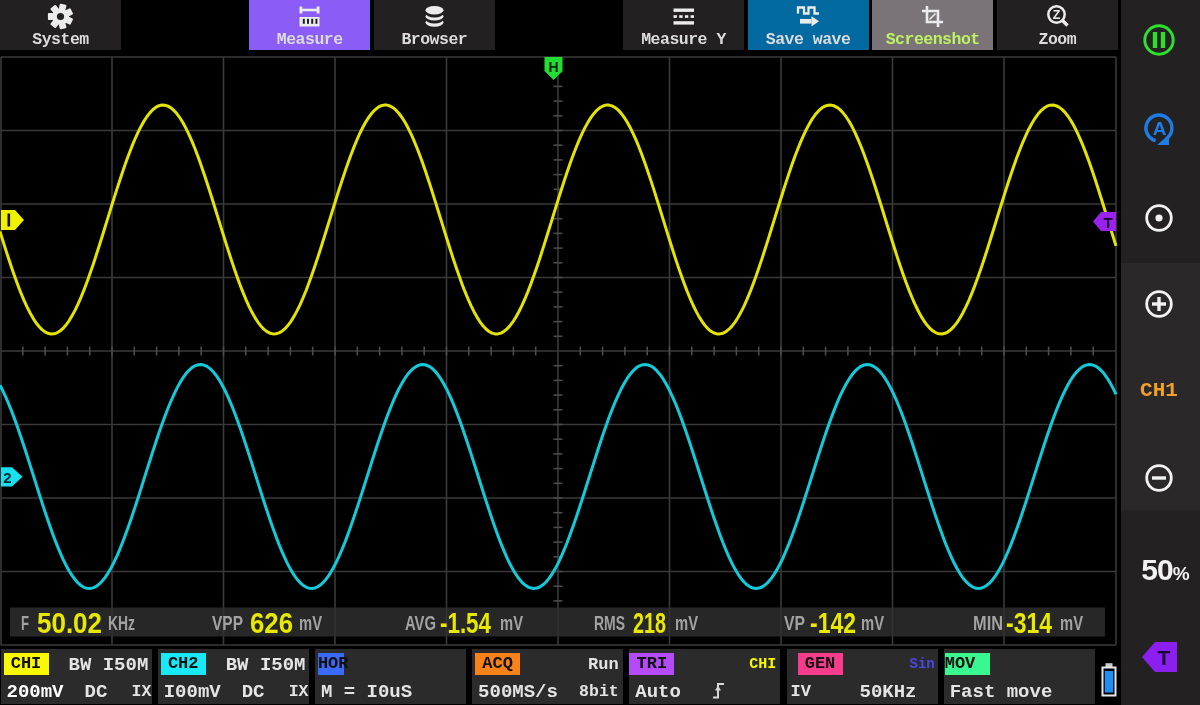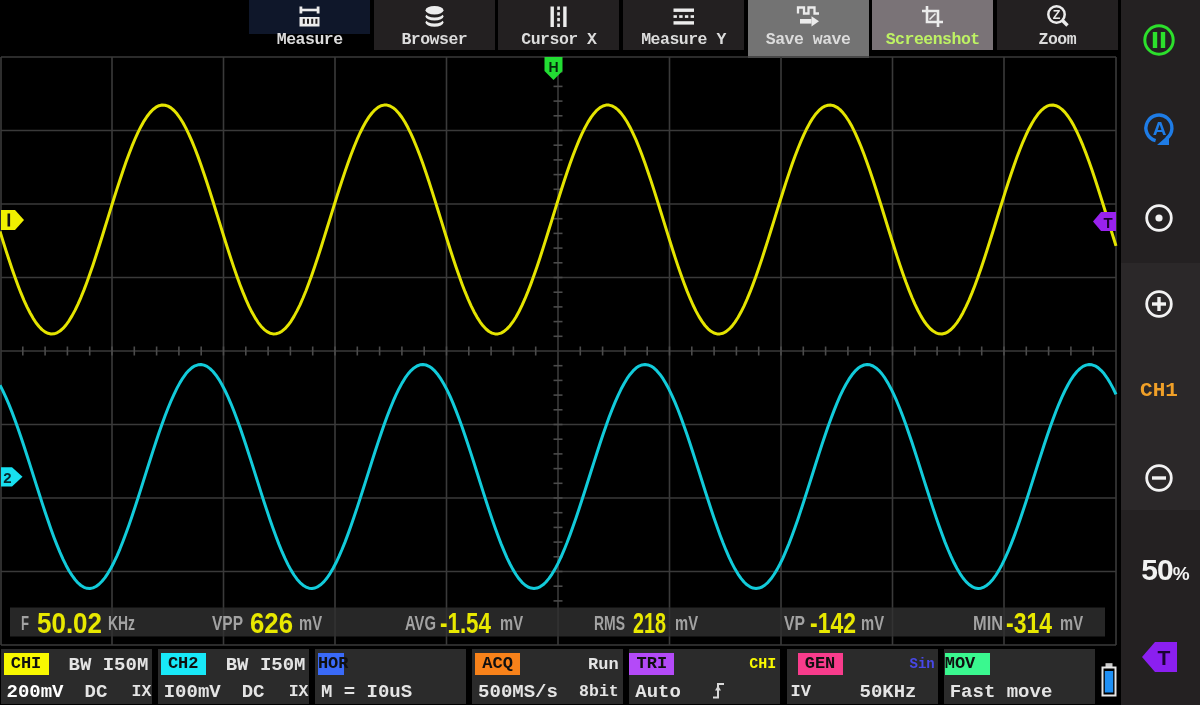--- a/index.html
+++ b/index.html
@@ -1,20 +1,34 @@
 <!DOCTYPE html>
 <html><head><meta charset="utf-8"><title>scope</title>
 <style>
 *{margin:0;padding:0;box-sizing:border-box}
 body{background:#000;width:1200px;height:705px;overflow:hidden}
 #app{position:relative;width:1200px;height:705px;background:#000;font-family:"Liberation Sans",sans-serif}
 </style></head>
 <body>
 <div id="app">
-    <div style="position:absolute;left:249.2px;top:0;width:121px;height:34px;background:#0f172a">
+<div style="position:absolute;left:0.0px;top:0;width:121px;height:50px;background:#232021">
+<svg width="27" height="27" viewBox="0 0 27 27" style="position:absolute;left:47px;top:2.5px">
+        <rect x="-2.6" y="-3.4" width="5.2" height="6.8" rx="1" transform="translate(22.5,17.8) rotate(26)" fill="#ececec"></rect>
+        <rect x="-2.6" y="-3.4" width="5.2" height="6.8" rx="1" transform="translate(15.7,23.2) rotate(77)" fill="#ececec"></rect>
+        <rect x="-2.6" y="-3.4" width="5.2" height="6.8" rx="1" transform="translate(7.3,21.3) rotate(129)" fill="#ececec"></rect>
+        <rect x="-2.6" y="-3.4" width="5.2" height="6.8" rx="1" transform="translate(3.5,13.5) rotate(180)" fill="#ececec"></rect>
+        <rect x="-2.6" y="-3.4" width="5.2" height="6.8" rx="1" transform="translate(7.3,5.7) rotate(231)" fill="#ececec"></rect>
+        <rect x="-2.6" y="-3.4" width="5.2" height="6.8" rx="1" transform="translate(15.7,3.8) rotate(283)" fill="#ececec"></rect>
+        <rect x="-2.6" y="-3.4" width="5.2" height="6.8" rx="1" transform="translate(22.5,9.2) rotate(334)" fill="#ececec"></rect>
+        <circle cx="13.5" cy="13.5" r="8.6" fill="#ececec"></circle>
+        <circle cx="13.5" cy="13.5" r="3.6" fill="#232021"></circle>
+      </svg>
+<div style="position:absolute;left:0;top:30px;width:121px;text-align:center;font:bold 16.5px 'Liberation Mono',monospace;color:#dcdcdc;letter-spacing:-0.5px;white-space:nowrap">System</div>
+</div>
+    <div style="position:absolute;left:249.2px;top:0;width:121px;height:50px;background:#8b5cf6">
 <svg width="27" height="27" viewBox="0 0 27 27" style="position:absolute;left:47px;top:2.5px">
         <rect x="3.5" y="3.5" width="2.8" height="7" fill="#ececec"></rect>
         <rect x="20.7" y="3.5" width="2.8" height="7" fill="#ececec"></rect>
         <rect x="5" y="5.7" width="17" height="2.6" fill="#ececec"></rect>
         <rect x="3.5" y="14" width="20" height="9.5" fill="#ececec"></rect>
         <rect x="6.8" y="15.8" width="2" height="5" fill="#232021"></rect>
         <rect x="11" y="15.8" width="2" height="5" fill="#232021"></rect>
         <rect x="15.2" y="15.8" width="2" height="5" fill="#232021"></rect>
         <rect x="19.4" y="15.8" width="2" height="5" fill="#232021"></rect>
       </svg>
@@ -23,43 +37,32 @@
     <div style="position:absolute;left:373.8px;top:0;width:121px;height:50px;background:#232021">
 <svg width="27" height="27" viewBox="0 0 27 27" style="position:absolute;left:47px;top:2.5px">
         <ellipse cx="13.5" cy="19.5" rx="9" ry="4.2" fill="#ececec"></ellipse>
         <ellipse cx="13.5" cy="16.3" rx="9" ry="4.2" fill="#232021"></ellipse>
         <ellipse cx="13.5" cy="13.4" rx="9" ry="4.2" fill="#ececec"></ellipse>
         <ellipse cx="13.5" cy="10.2" rx="9" ry="4.2" fill="#232021"></ellipse>
         <ellipse cx="13.5" cy="7.3" rx="9" ry="4.2" fill="#ececec"></ellipse>
       </svg>
 <div style="position:absolute;left:0;top:30px;width:121px;text-align:center;font:bold 16.5px 'Liberation Mono',monospace;color:#dcdcdc;letter-spacing:-0.5px;white-space:nowrap">Browser</div>
 </div>
-    <div style="position:absolute;left:498.4px;top:0;width:121px;height:50px;background:#232021">
-<svg width="27" height="27" viewBox="0 0 27 27" style="position:absolute;left:47px;top:2.5px">
-        <rect x="5.5" y="3.5" width="3.4" height="20.5" fill="#ececec"></rect>
-        <rect x="18.2" y="3.5" width="3.4" height="20.5" fill="#ececec"></rect>
-        <rect x="12.2" y="3.5" width="2.7" height="3.4" fill="#ececec"></rect>
-        <rect x="12.2" y="9.2" width="2.7" height="3.4" fill="#ececec"></rect>
-        <rect x="12.2" y="14.9" width="2.7" height="3.4" fill="#ececec"></rect>
-        <rect x="12.2" y="20.6" width="2.7" height="3.4" fill="#ececec"></rect>
-      </svg>
-<div style="position:absolute;left:0;top:30px;width:121px;text-align:center;font:bold 16.5px 'Liberation Mono',monospace;color:#dcdcdc;letter-spacing:-0.5px;white-space:nowrap">Cursor X</div>
-</div>
     <div style="position:absolute;left:623.0px;top:0;width:121px;height:50px;background:#232021">
 <svg width="27" height="27" viewBox="0 0 27 27" style="position:absolute;left:47px;top:2.5px">
         <rect x="3.5" y="5.5" width="20.5" height="3.4" fill="#ececec"></rect>
         <rect x="3.5" y="18.2" width="20.5" height="3.4" fill="#ececec"></rect>
         <rect x="3.5" y="12.2" width="3.4" height="2.7" fill="#ececec"></rect>
         <rect x="9.2" y="12.2" width="3.4" height="2.7" fill="#ececec"></rect>
         <rect x="14.9" y="12.2" width="3.4" height="2.7" fill="#ececec"></rect>
         <rect x="20.6" y="12.2" width="3.4" height="2.7" fill="#ececec"></rect>
       </svg>
 <div style="position:absolute;left:0;top:30px;width:121px;text-align:center;font:bold 16.5px 'Liberation Mono',monospace;color:#dcdcdc;letter-spacing:-0.5px;white-space:nowrap">Measure Y</div>
 </div>
-    <div style="position:absolute;left:747.6px;top:0;width:121px;height:58px;background:#737373">
+    <div style="position:absolute;left:747.6px;top:0;width:121px;height:50px;background:#0369a1">
 <svg width="27" height="27" viewBox="0 0 27 27" style="position:absolute;left:47px;top:2.5px">
         <path d="M3,10.5 L3,4.5 L9,4.5 L9,10.5 L13.5,10.5 L13.5,4.5 L19.5,4.5 L19.5,10.5 L24,10.5" fill="none" stroke="#ececec" stroke-width="2.3"></path>
         <rect x="5" y="16" width="11.5" height="4.6" fill="#ececec"></rect>
         <polygon points="16.5,13.2 24,18.3 16.5,23.4" fill="#ececec"></polygon>
       </svg>
 <div style="position:absolute;left:0;top:30px;width:121px;text-align:center;font:bold 16.5px 'Liberation Mono',monospace;color:#dcdcdc;letter-spacing:-0.5px;white-space:nowrap">Save wave</div>
 </div>
     <div style="position:absolute;left:872.2px;top:0;width:121px;height:50px;background:#7a7377">
 <svg width="27" height="27" viewBox="0 0 27 27" style="position:absolute;left:47px;top:2.5px">
         <path d="M8,3 L8,19 L24,19" fill="none" stroke="#ececec" stroke-width="2.6"></path>

